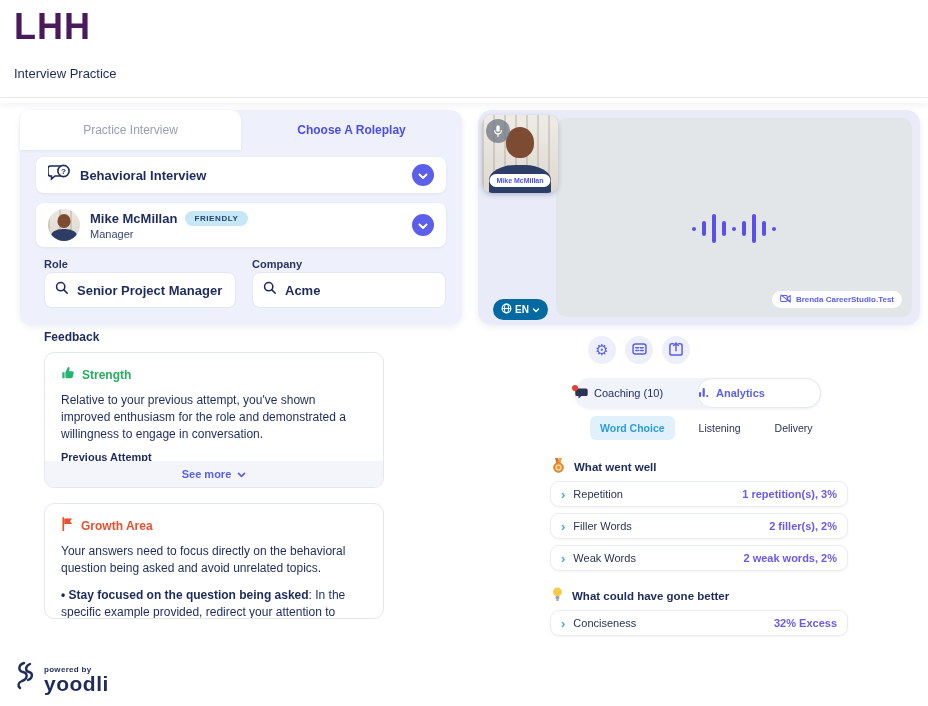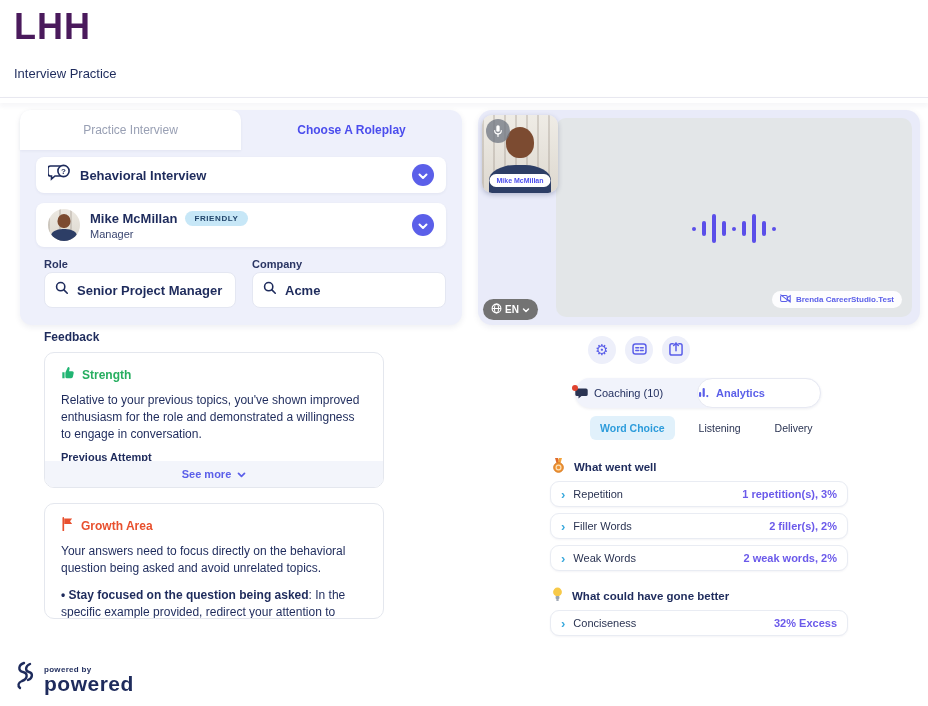--- a/index.html
+++ b/index.html
@@ -55,21 +55,21 @@
   .fb-bullet b { font-weight:bold; }
 
   
   .stage-panel { position:absolute; left:478px; top:110px; width:442px; height:215px; background:#E9EBF9; border-radius:14px; box-shadow:0 2px 6px rgba(30,43,92,0.08); }
   .video-area { position:absolute; left:78px; top:8px; right:8px; bottom:8px; background:#E3E6E8; border-radius:10px; }
   .webcam { position:absolute; left:4px; top:5px; width:76px; height:78px; border-radius:10px; overflow:hidden; background:linear-gradient(180deg,#efece6,#ddd8cf); box-shadow:0 2px 5px rgba(30,43,92,0.25); z-index:2; }
   .webcam .head { position:absolute; left:50%; top:12px; transform:translateX(-50%); width:28px; height:31px; border-radius:50% 50% 46% 46%; background:#7C4B31; }
   .webcam .body { position:absolute; left:50%; bottom:-8px; transform:translateX(-50%); width:62px; height:36px; border-radius:42% 42% 0 0; background:#2D3E66; }
   .mic-bubble { position:absolute; left:4px; top:4px; width:24px; height:24px; border-radius:50%; background:rgba(110,116,128,0.75); display:flex; align-items:center; justify-content:center; z-index:3; }
   .webcam-name { position:absolute; left:50%; bottom:6px; transform:translateX(-50%); background:#fff; color:#4B4DED; font-size:7px; font-weight:bold; border-radius:8px; padding:3px 7px; white-space:nowrap; z-index:3; }
-  .lang-pill { position:absolute; left:5px; bottom:5px; height:21px; background:#737373; border-radius:11px; display:flex; align-items:center; gap:3px; padding:0 8px; cursor:pointer; }
+  .lang-pill { position:absolute; left:15px; bottom:5px; height:21px; background:#0369a1; border-radius:11px; display:flex; align-items:center; gap:3px; padding:0 8px; cursor:pointer; }
   .lang-pill span { color:#fff; font-size:10px; font-weight:bold; }
   .waveform { position:absolute; left:50%; top:96px; transform:translateX(-50%); display:flex; align-items:center; gap:6px; }
   .waveform i { display:block; width:4px; border-radius:2px; background:#5B4FE9; }
   .wf-dot { height:4px; } .wf-mid { height:15px; } .wf-tall { height:29px; }
   .user-pill { position:absolute; right:10px; bottom:9px; background:rgba(255,255,255,0.92); border-radius:10px; display:flex; align-items:center; gap:5px; padding:3px 8px; }
   .user-pill span { font-size:8px; font-weight:bold; color:#5B5FE9; }
 
   
   .ctrl-circle { position:absolute; top:336px; width:28px; height:28px; border-radius:50%; background:#EDEFFA; border:none; display:flex; align-items:center; justify-content:center; cursor:pointer; }
   .gear-btn { left:588px; font-size:15px; color:#5B5FE9; font-family:"DejaVu Sans",sans-serif; }
@@ -183,21 +183,21 @@
     <div class="fb-inner">
       <div class="fb-head green">
         <span>
           <svg width="14" height="14" viewBox="0 0 16 16">
               <path d="M1.5 7h2.6v7H1.5z" fill="#22B573"></path>
               <path d="M5 13.6V7.4L7.5 2c.3-.7 1-.9 1.6-.6.6.3.9.9.7 1.6L9.2 6h3.6c1.1 0 1.9 1 1.7 2l-.9 4.3c-.2.9-1 1.6-1.9 1.6H6.3c-.7 0-1.3-.6-1.3-1.3z" fill="#22B573"></path>
             </svg>
         </span>
         <span>Strength</span>
       </div>
-      <div class="fb-body">Relative to your previous topics, you've shown improved enthusiasm for the role and demonstrated a willingness to engage in conversation.</div>
+      <div class="fb-body">Relative to your previous attempt, you've shown improved enthusiasm for the role and demonstrated a willingness to engage in conversation.</div>
       <span class="fb-link">Previous Attempt</span>
     </div>
     <div class="fb-footer">
       <span>See more</span>
       <span>
         <svg width="9" height="6" viewBox="0 0 10 7">
             <polyline points="1.5,1.5 5,5 8.5,1.5" fill="none" stroke="#5B5FE9" stroke-width="2" stroke-linecap="round" stroke-linejoin="round"></polyline>
           </svg>
       </span>
     </div>
@@ -374,17 +374,17 @@
 
   <div class="yoodli">
     <span>
       <svg width="24" height="30" viewBox="0 0 24 30">
           <path d="M10 3 C4 5 4 11 9 12 C14 13 14 19 8 21 C4 22.5 3.5 26 6 28" fill="none" stroke="#1E2B5C" stroke-width="2.4" stroke-linecap="round"></path>
           <path d="M16 4 C11 6 11 11 15 12 C19 13 19 18 14 20" fill="none" stroke="#1E2B5C" stroke-width="2.4" stroke-linecap="round"></path>
         </svg>
     </span>
     <span class="yoodli-text">
       <div class="pb">powered by</div>
-      <div class="brand">powered</div>
+      <div class="brand">yoodli</div>
     </span>
   </div>
 
 </div>
 
 </body></html>

